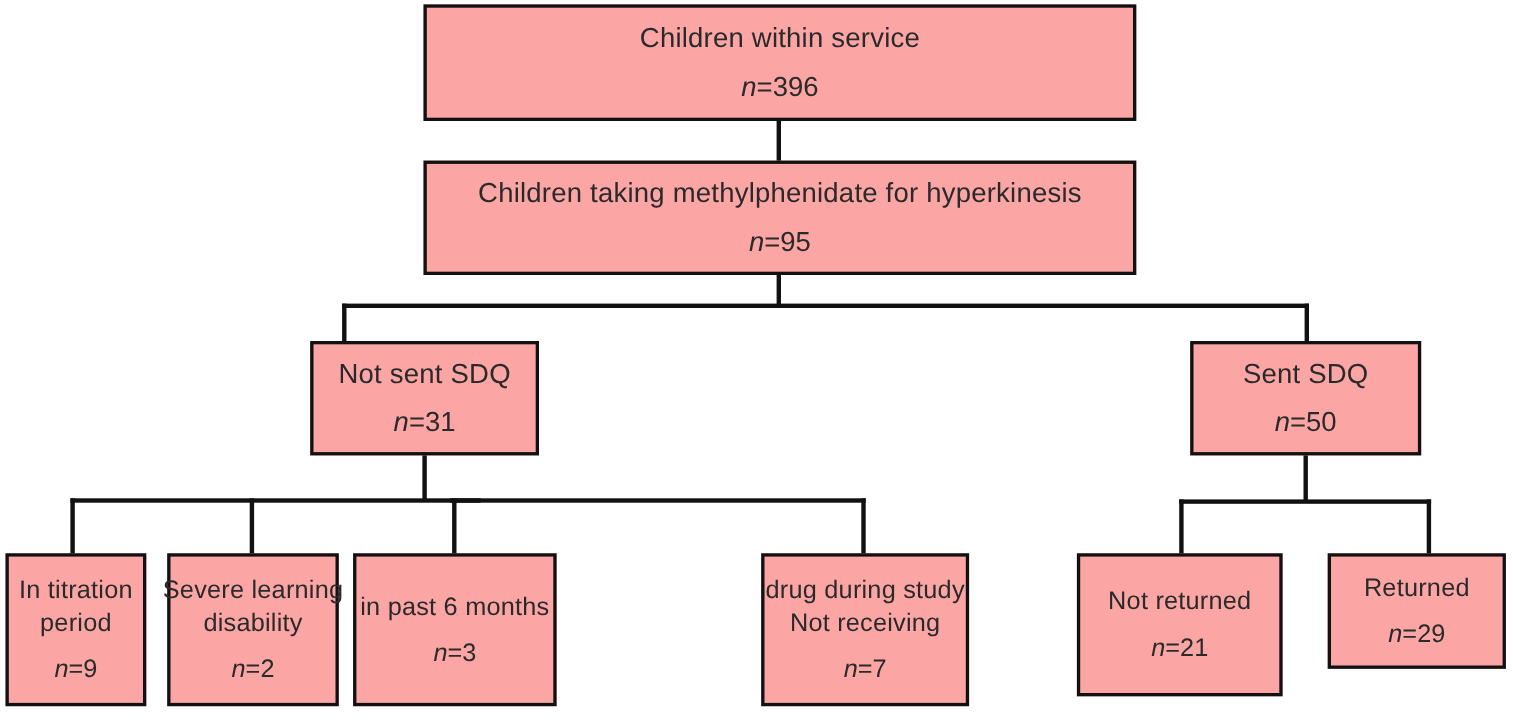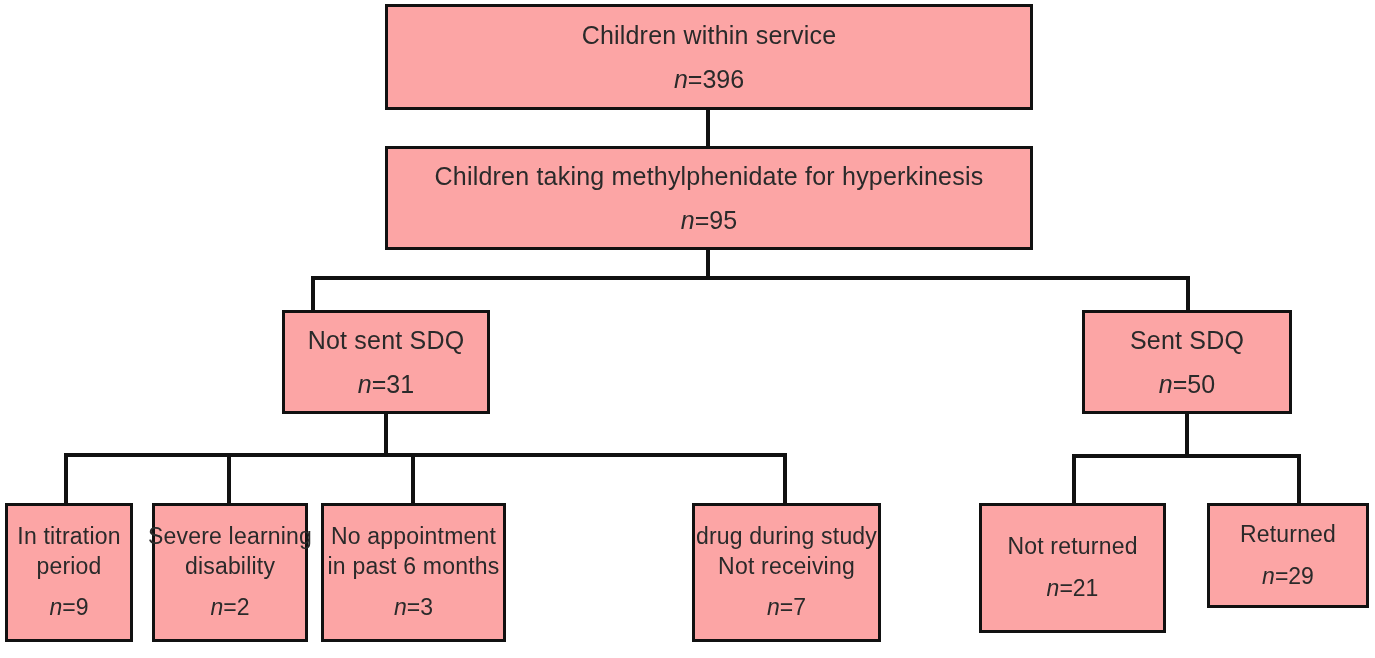--- a/index.html
+++ b/index.html
@@ -122,21 +122,20 @@
     <span class="count"><i class="ital">n</i><span>=</span><span>9</span></span>
   </div>
 
   <div class="node small" style="left:152px; top:503px; width:156px; height:139px;">
     <span class="line">Severe learning</span>
     <span class="line">disability</span>
     <span class="count"><i class="ital">n</i><span>=</span><span>2</span></span>
   </div>
 
   <div class="node small" style="left:321px; top:503px; width:185px; height:139px;">
-    <span class="line">No appointment</span>
     <span class="line">in past 6 months</span>
     <span class="count"><i class="ital">n</i><span>=</span><span>3</span></span>
   </div>
 
   <div class="node small" style="left:692px; top:503px; width:189px; height:139px;">
     <span class="line">drug during study</span>
     <span class="line">Not receiving</span>
     <span class="count"><i class="ital">n</i><span>=</span><span>7</span></span>
   </div>
 

